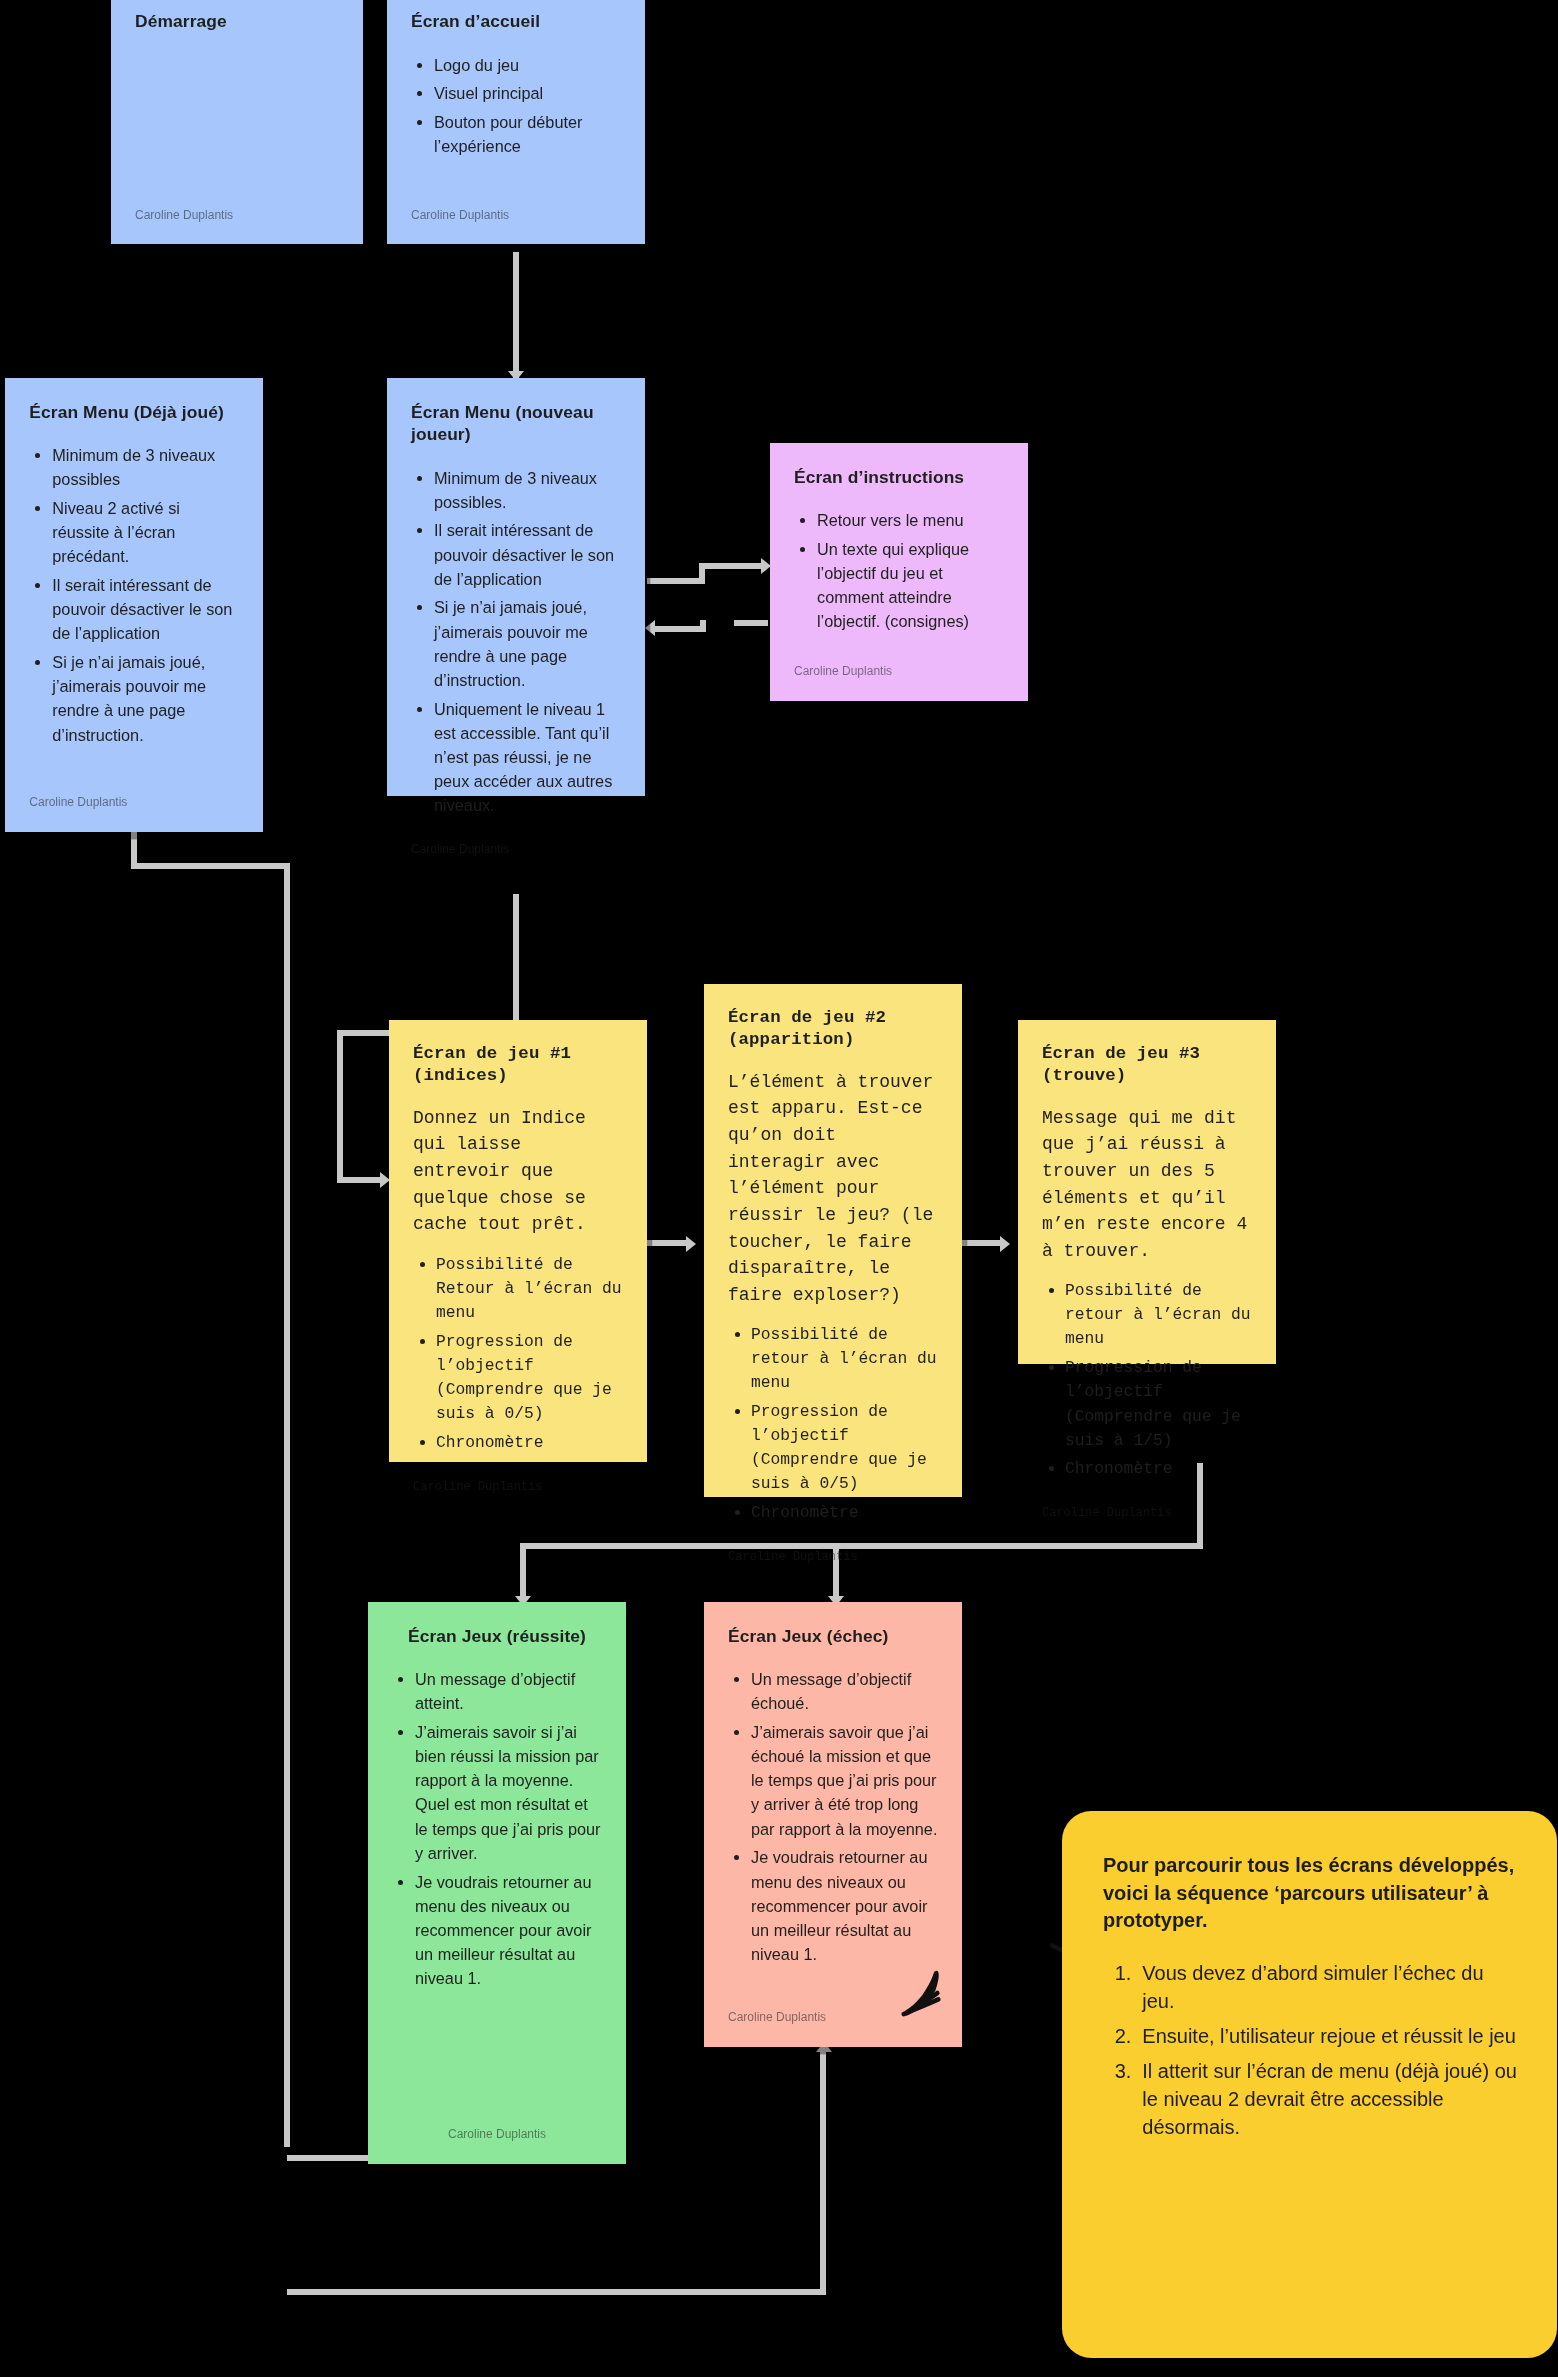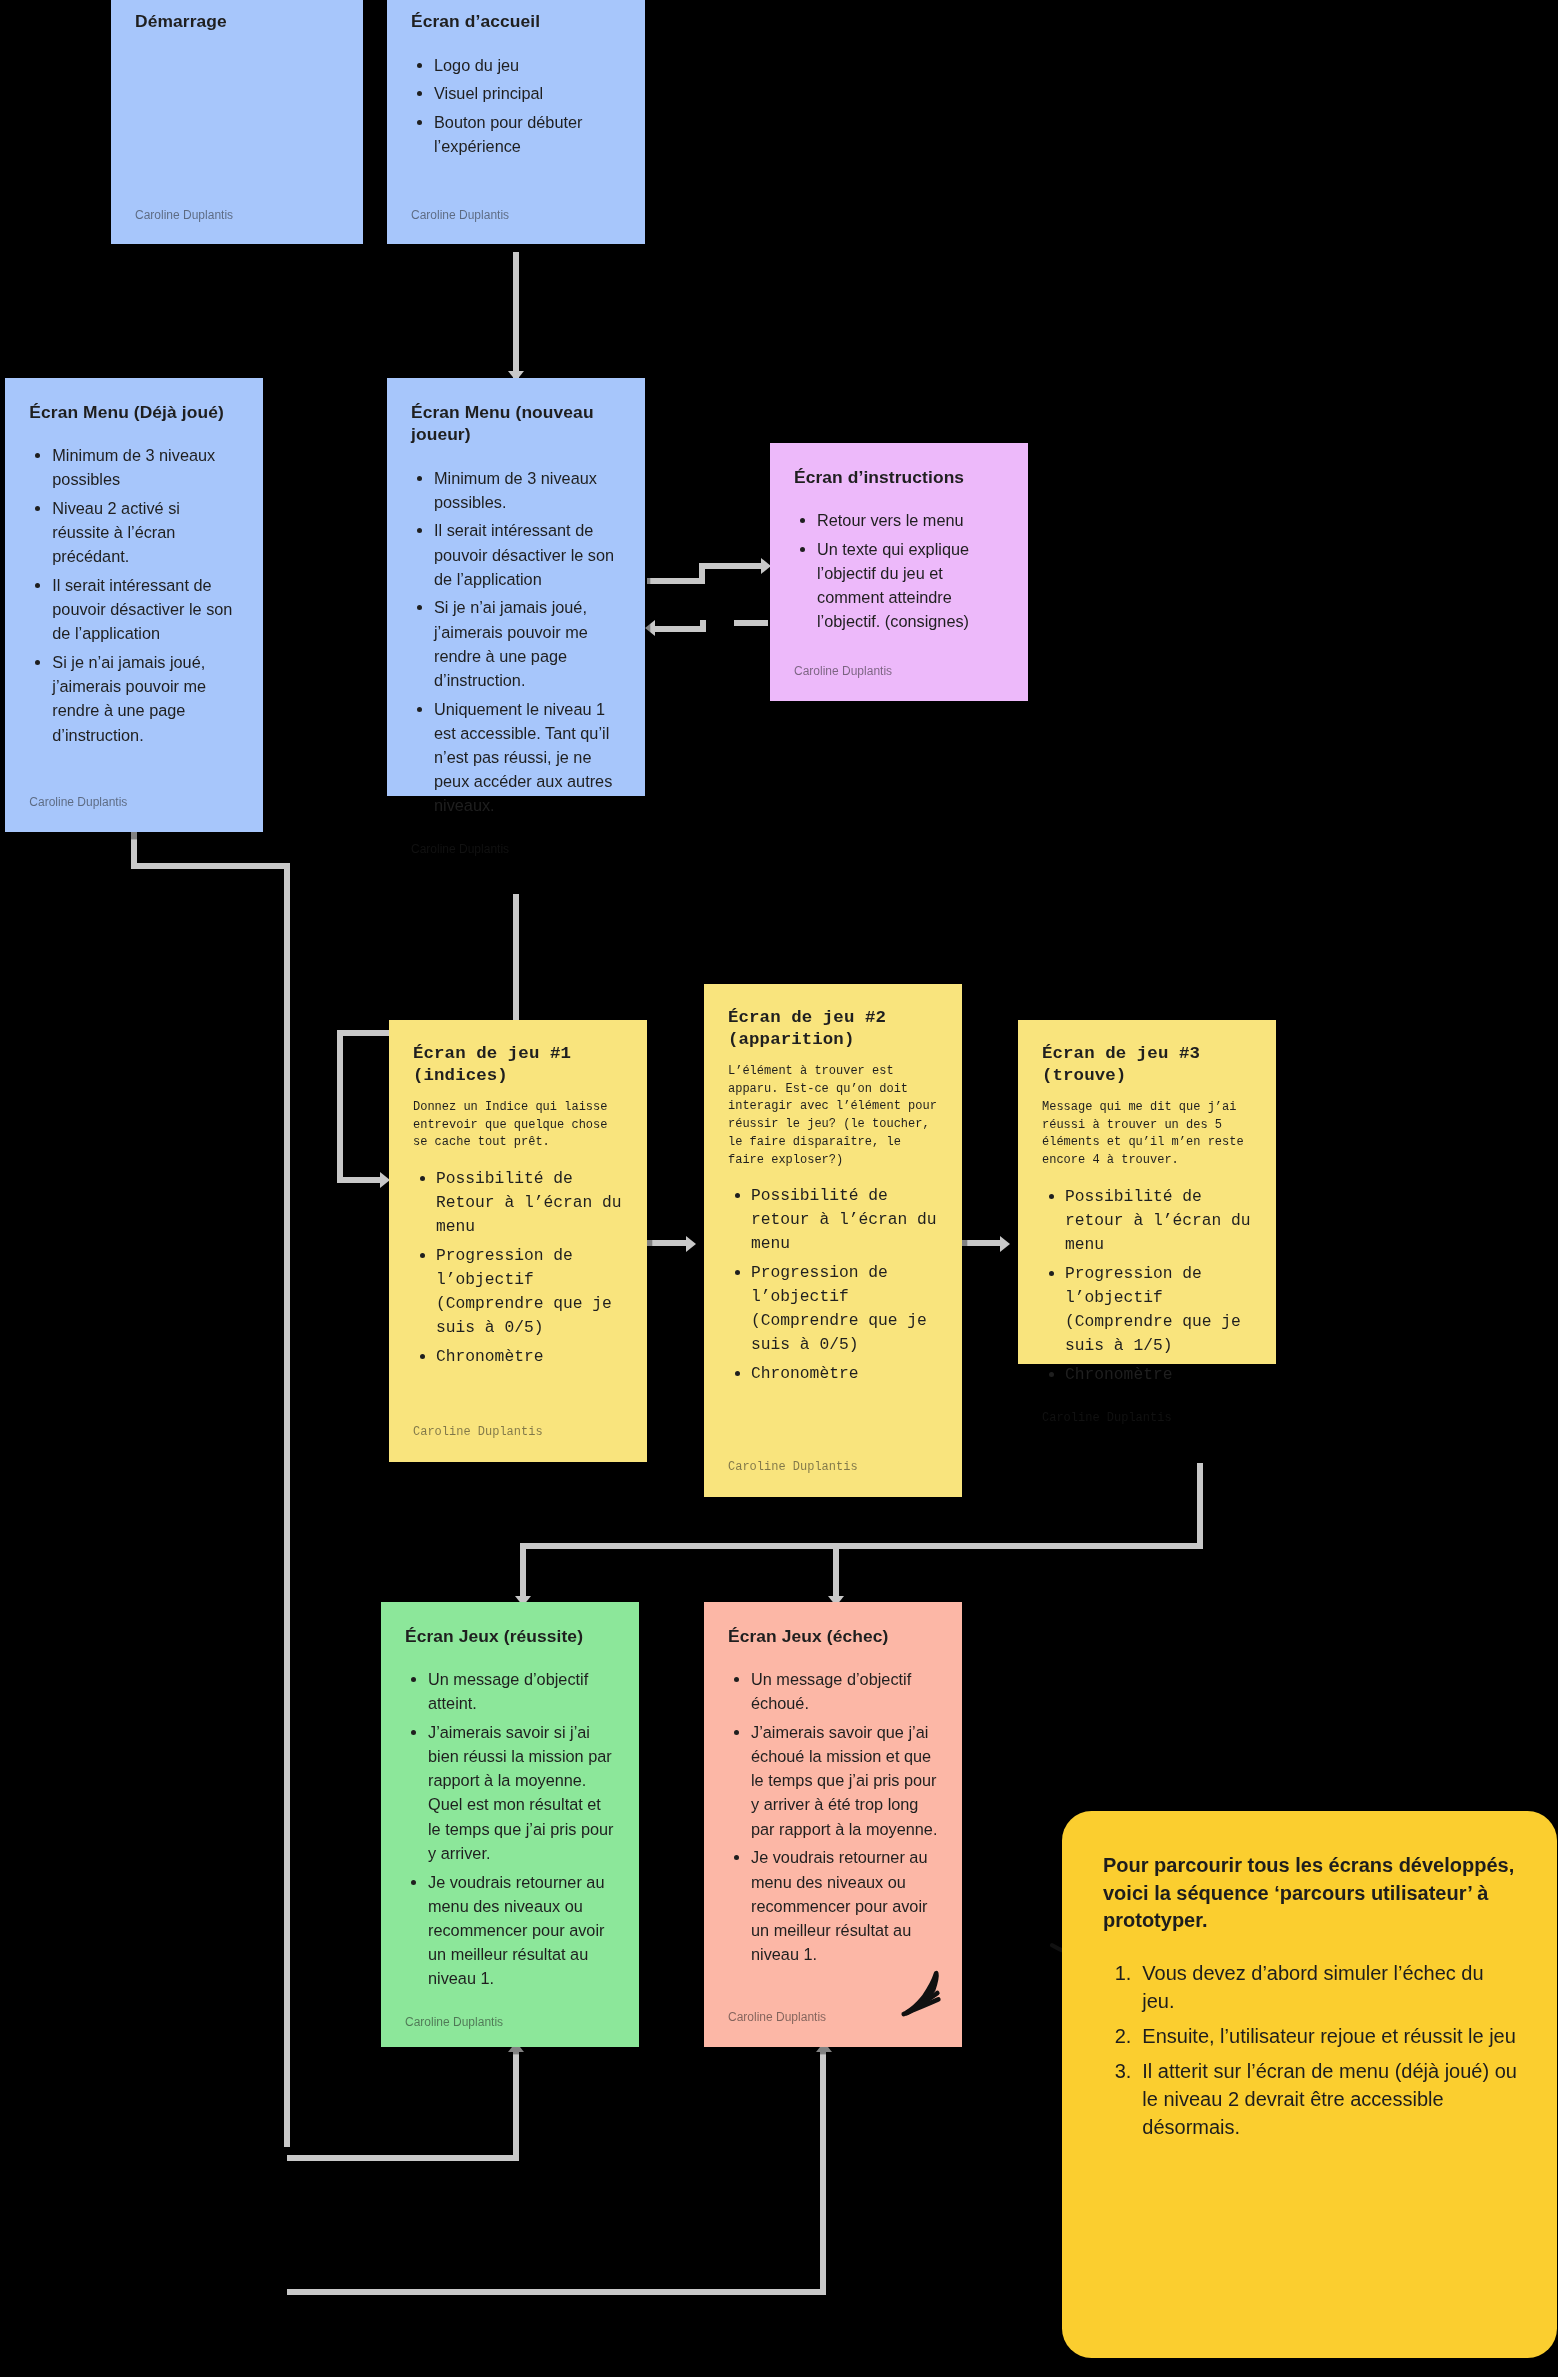--- a/index.html
+++ b/index.html
@@ -31,23 +31,23 @@
   }
   .card .card-title {
     font-size: 17.4px;
     font-weight: 700;
     line-height: 1.28;
     letter-spacing: 0.1px;
     margin: 0 0 5.3px 0;
     white-space: pre-line;
   }
   .card .card-para {
-    font-size: 12px;
+    font-size: 18px;
     line-height: 1.48;
-    margin: 6px 0 0 0;
+    margin: 12px 0 0 0;
   }
   .card ul {
     margin: 14.7px 0 0 0;
     padding-left: 23px;
     list-style: disc;
   }
   .card ul li {
     font-size: 16.3px;
     line-height: 1.48;
     margin-bottom: 4.7px;
@@ -265,21 +265,21 @@
     <div class="card-para">Message qui me dit que j’ai réussi à trouver un des 5 éléments et qu’il m’en reste encore 4 à trouver.</div>
     <ul>
       <li>Possibilité de retour à l’écran du menu</li>
       <li>Progression de l’objectif (Comprendre que je suis à 1/5)</li>
       <li>Chronomètre</li>
     </ul>
     <div class="card-spacer"></div>
     <div class="card-author">Caroline Duplantis</div>
   </div>
 
-  <div class="card c-green" style="left:381px; top:1602px; width:258px; height:445px;">
+  <div class="card c-green" style="left:368px; top:1602px; width:258px; height:562px;align-items:center;">
     <div class="card-title">Écran Jeux (réussite)</div>
     <ul>
       <li>Un message d’objectif atteint.</li>
       <li>J’aimerais savoir si j’ai bien réussi la mission par rapport à la moyenne. Quel est mon résultat et le temps que j’ai pris pour y arriver.</li>
       <li>Je voudrais retourner au menu des niveaux ou recommencer pour avoir un meilleur résultat au niveau 1.</li>
     </ul>
     <div class="card-spacer"></div>
     <div class="card-author">Caroline Duplantis</div>
   </div>
 

